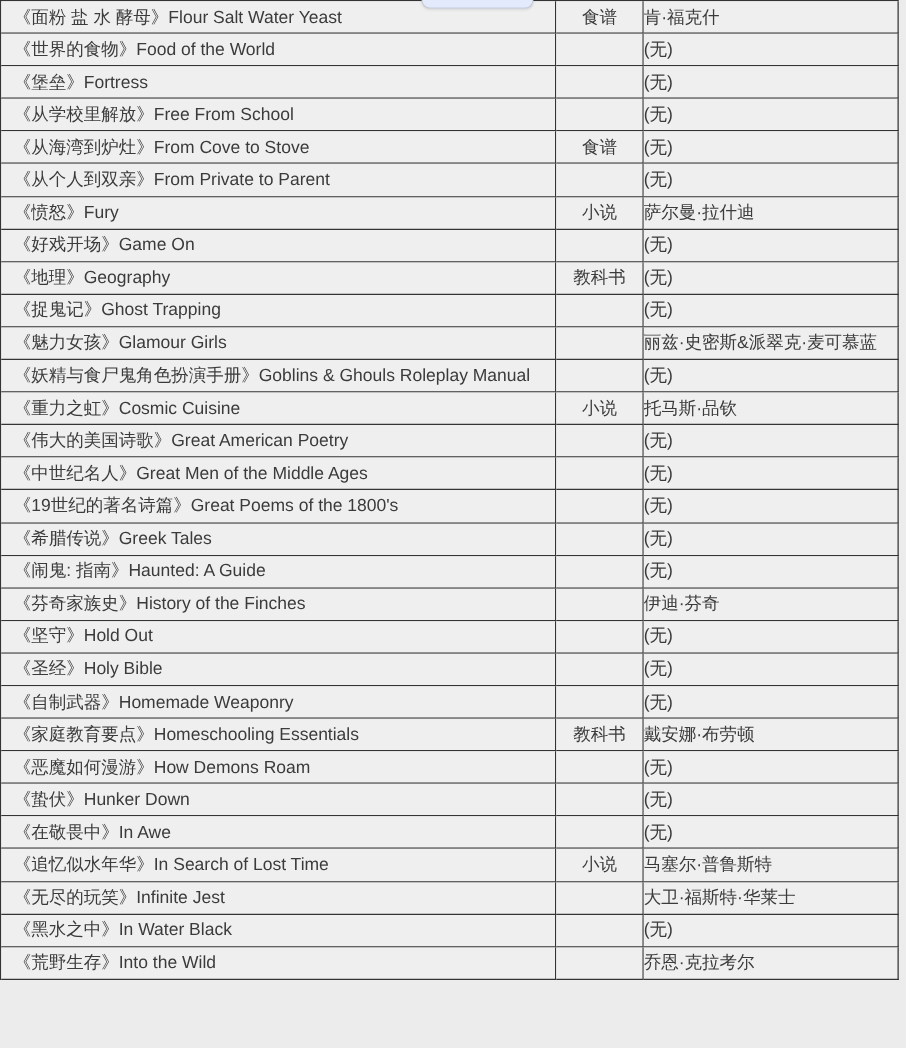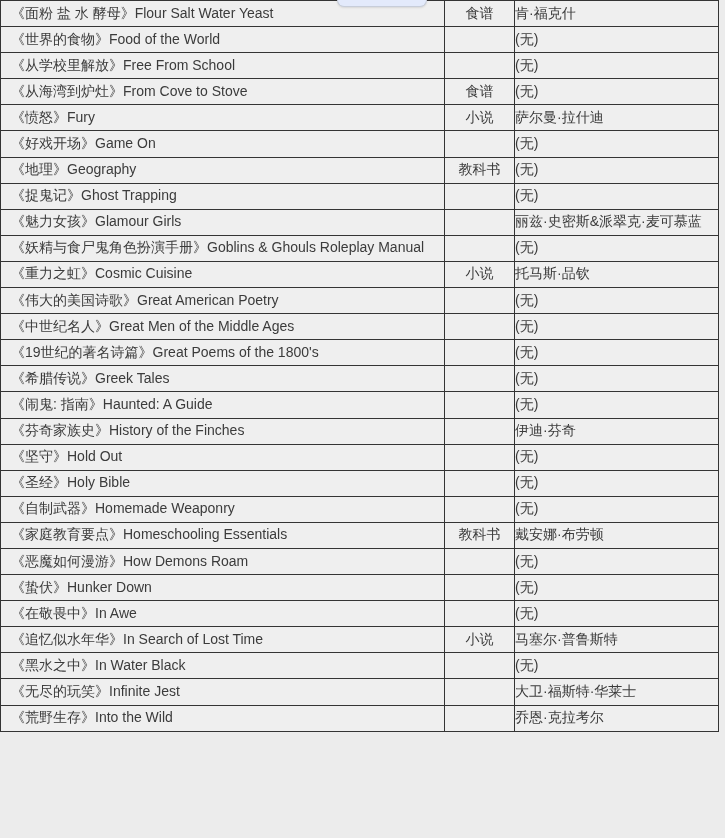--- a/index.html
+++ b/index.html
@@ -76,27 +76,37 @@
         <td class="c-title">《面粉 盐 水 酵母》Flour Salt Water Yeast</td>
         <td class="c-cat">食谱</td>
         <td class="c-author">肯·福克什</td>
       </tr>
         <tr>
         <td class="c-title">《世界的食物》Food of the World</td>
         <td class="c-cat"></td>
         <td class="c-author">(无)</td>
       </tr>
         <tr>
+        <td class="c-title">《堡垒》Fortress</td>
+        <td class="c-cat"></td>
+        <td class="c-author">(无)</td>
+      </tr>
+        <tr>
         <td class="c-title">《从学校里解放》Free From School</td>
         <td class="c-cat"></td>
         <td class="c-author">(无)</td>
       </tr>
         <tr>
         <td class="c-title">《从海湾到炉灶》From Cove to Stove</td>
         <td class="c-cat">食谱</td>
+        <td class="c-author">(无)</td>
+      </tr>
+        <tr>
+        <td class="c-title">《从个人到双亲》From Private to Parent</td>
+        <td class="c-cat"></td>
         <td class="c-author">(无)</td>
       </tr>
         <tr>
         <td class="c-title">《愤怒》Fury</td>
         <td class="c-cat">小说</td>
         <td class="c-author">萨尔曼·拉什迪</td>
       </tr>
         <tr>
         <td class="c-title">《好戏开场》Game On</td>
         <td class="c-cat"></td>
@@ -191,28 +201,28 @@
         <td class="c-title">《在敬畏中》In Awe</td>
         <td class="c-cat"></td>
         <td class="c-author">(无)</td>
       </tr>
         <tr>
         <td class="c-title">《追忆似水年华》In Search of Lost Time</td>
         <td class="c-cat">小说</td>
         <td class="c-author">马塞尔·普鲁斯特</td>
       </tr>
         <tr>
+        <td class="c-title">《无尽的玩笑》Infinite Jest</td>
+        <td class="c-cat"></td>
+        <td class="c-author">大卫·福斯特·华莱士</td>
+      </tr>
+        <tr>
         <td class="c-title">《黑水之中》In Water Black</td>
         <td class="c-cat"></td>
         <td class="c-author">(无)</td>
-      </tr>
-        <tr>
-        <td class="c-title">《无尽的玩笑》Infinite Jest</td>
-        <td class="c-cat"></td>
-        <td class="c-author">大卫·福斯特·华莱士</td>
       </tr>
         <tr>
         <td class="c-title">《荒野生存》Into the Wild</td>
         <td class="c-cat"></td>
         <td class="c-author">乔恩·克拉考尔</td>
       </tr>
       </tbody>
   </table>
 
 </div>

